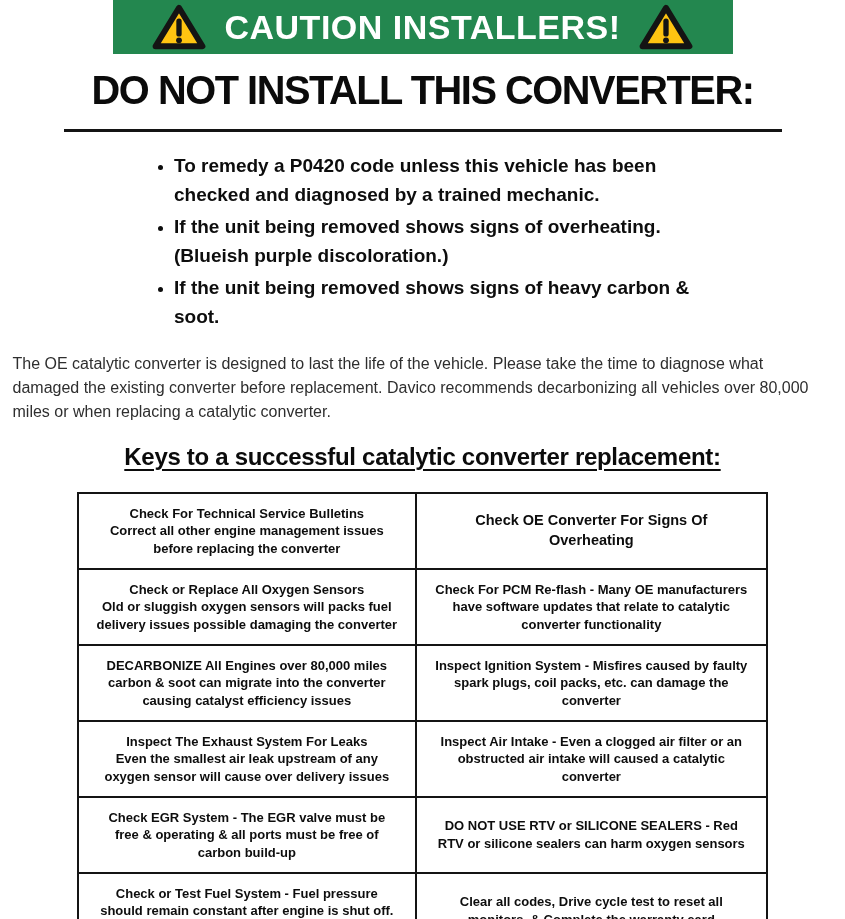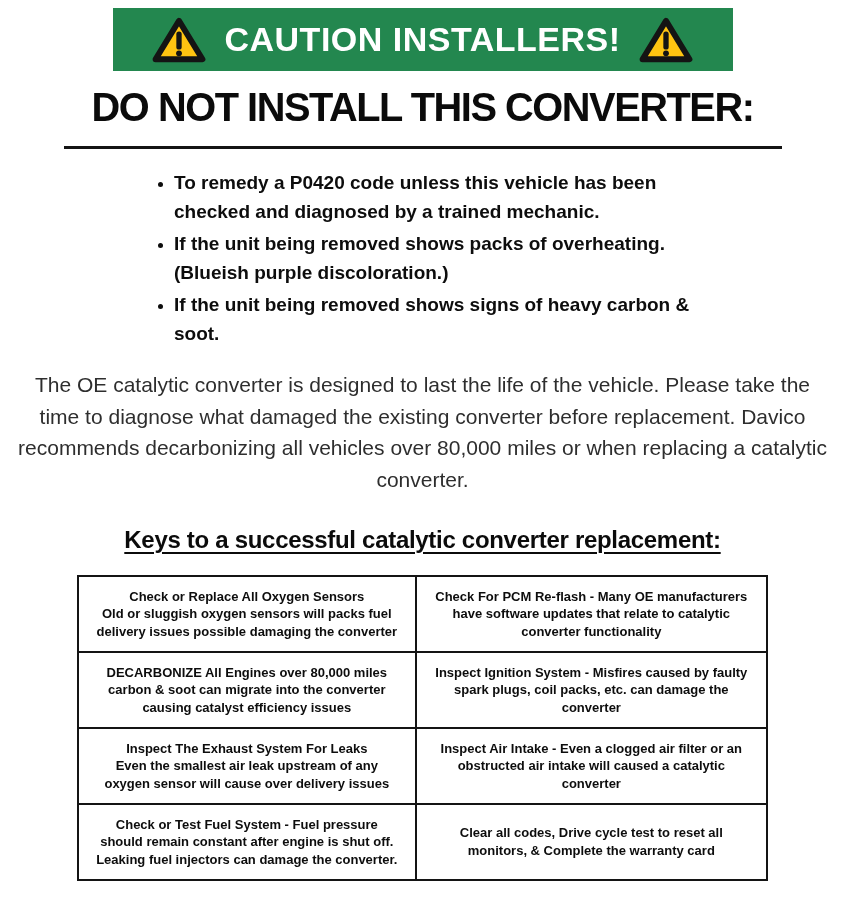--- a/index.html
+++ b/index.html
@@ -1,20 +1,20 @@
 <!DOCTYPE html>
 <html style="--banner-green: #23874F; --triangle-yellow: #FFC411; --triangle-border: #141414;"><head>
 <meta charset="utf-8">
 <style>
   * { margin: 0; padding: 0; box-sizing: border-box; }
   html, body { width: 845px; height: 919px; background: #ffffff; overflow: hidden; }
   body { font-family: "Liberation Sans", sans-serif; color: #111; }
 
   .banner {
-    width: 620px; height: 63px; margin: 8px auto;
+    width: 620px; height: 54px; margin: 0 auto;
     background: var(--banner-green, #23874F);
     display: flex; align-items: center; justify-content: center; gap: 18px;
   }
   .banner-title {
     color: #ffffff; font-size: 34px; font-weight: 800; letter-spacing: 0.5px;
     white-space: nowrap;
   }
   .warn-icon { width: 54px; height: 48px; flex: 0 0 auto; }
 
   .headline {
@@ -29,26 +29,26 @@
 
   .bullets {
     margin: 20px 0 0 152px; width: 580px;
     font-size: 19px; font-weight: 700; line-height: 1.5; color: #0d0d0d;
     padding-left: 22px;
   }
   .bullets li { margin-bottom: 4px; }
   .bullets li::marker { font-size: 0.8em; }
 
   .intro {
-    margin: 21px auto 0 auto; width: 820px; text-align: center;
-    font-size: 21px; font-weight: 400; color: #2e2e2e; line-height: 1.5;
+    margin: 21px auto 0 auto; width: 820px; 
+    font-size: 16px; font-weight: 400; color: #2e2e2e; line-height: 1.5;
   }
 
   .keys-heading {
-    margin-top: 31px; text-align: center;
+    margin-top: 19px; text-align: center;
     font-size: 24px; font-weight: 800; color: #0b0b0b;
     text-decoration: underline; text-decoration-thickness: 2px; text-underline-offset: 4px;
     letter-spacing: -0.3px;
   }
 
   .keys-table {
     width: 691px; margin: 21px auto 0 auto;
     border-collapse: collapse; table-layout: fixed;
   }
   .keys-table td {
@@ -77,42 +77,51 @@
     <circle cx="50" cy="70" r="5.5" style="fill: #141414;"></circle>
   </svg>
 </div>
 
 <div class="headline">DO NOT INSTALL THIS CONVERTER:</div>
 
 <hr class="divider">
 
 <ul class="bullets">
   <li>To remedy a P0420 code unless this vehicle has been checked and diagnosed by a trained mechanic.</li>
-  <li>If the unit being removed shows packs of overheating. (Blueish purple discoloration.)</li>
+  <li>If the unit being removed shows signs of overheating. (Blueish purple discoloration.)</li>
   <li>If the unit being removed shows signs of heavy carbon &amp; soot.</li>
 </ul>
 
 <p class="intro">The OE catalytic converter is designed to last the life of the vehicle. Please take the time to diagnose what damaged the existing converter before replacement. Davico recommends decarbonizing all vehicles over 80,000 miles or when replacing a catalytic converter.</p>
 
 <div class="keys-heading">Keys to a successful catalytic converter replacement:</div>
 
 <table class="keys-table">
   <tbody>
+    <tr>
+      <td class="col-left">Check For Technical Service Bulletins
+Correct all other engine management issues before replacing the converter</td>
+      <td class="col-right big-cell">Check OE Converter For Signs Of Overheating</td>
+    </tr>
     <tr>
       <td class="col-left">Check or Replace All Oxygen Sensors
 Old or sluggish oxygen sensors will packs fuel delivery issues possible damaging the converter</td>
       <td class="col-right">Check For PCM Re-flash - Many OE manufacturers have software updates that relate to catalytic converter functionality</td>
     </tr>
     <tr>
       <td class="col-left">DECARBONIZE All Engines over 80,000 miles carbon &amp; soot can migrate into the converter causing catalyst efficiency issues</td>
       <td class="col-right">Inspect Ignition System - Misfires caused by faulty spark plugs, coil packs, etc. can damage the converter</td>
     </tr>
     <tr>
       <td class="col-left">Inspect The Exhaust System For Leaks
 Even the smallest air leak upstream of any oxygen sensor will cause over delivery issues</td>
       <td class="col-right">Inspect Air Intake - Even a clogged air filter or an obstructed air intake will caused a catalytic converter</td>
     </tr>
     <tr>
+      <td class="col-left">Check EGR System - The EGR valve must be free &amp; operating &amp; all ports must be free of carbon build-up</td>
+      <td class="col-right">DO NOT USE RTV or SILICONE SEALERS - Red RTV or silicone sealers can harm oxygen sensors</td>
+    </tr>
+    <tr>
       <td class="col-left">Check or Test Fuel System - Fuel pressure should remain constant after engine is shut off.  Leaking fuel injectors can damage the converter.</td>
       <td class="col-right">Clear all codes,  Drive cycle test to reset all monitors, &amp; Complete the warranty card</td>
     </tr>
   </tbody>
 </table>
 
 </body></html>

